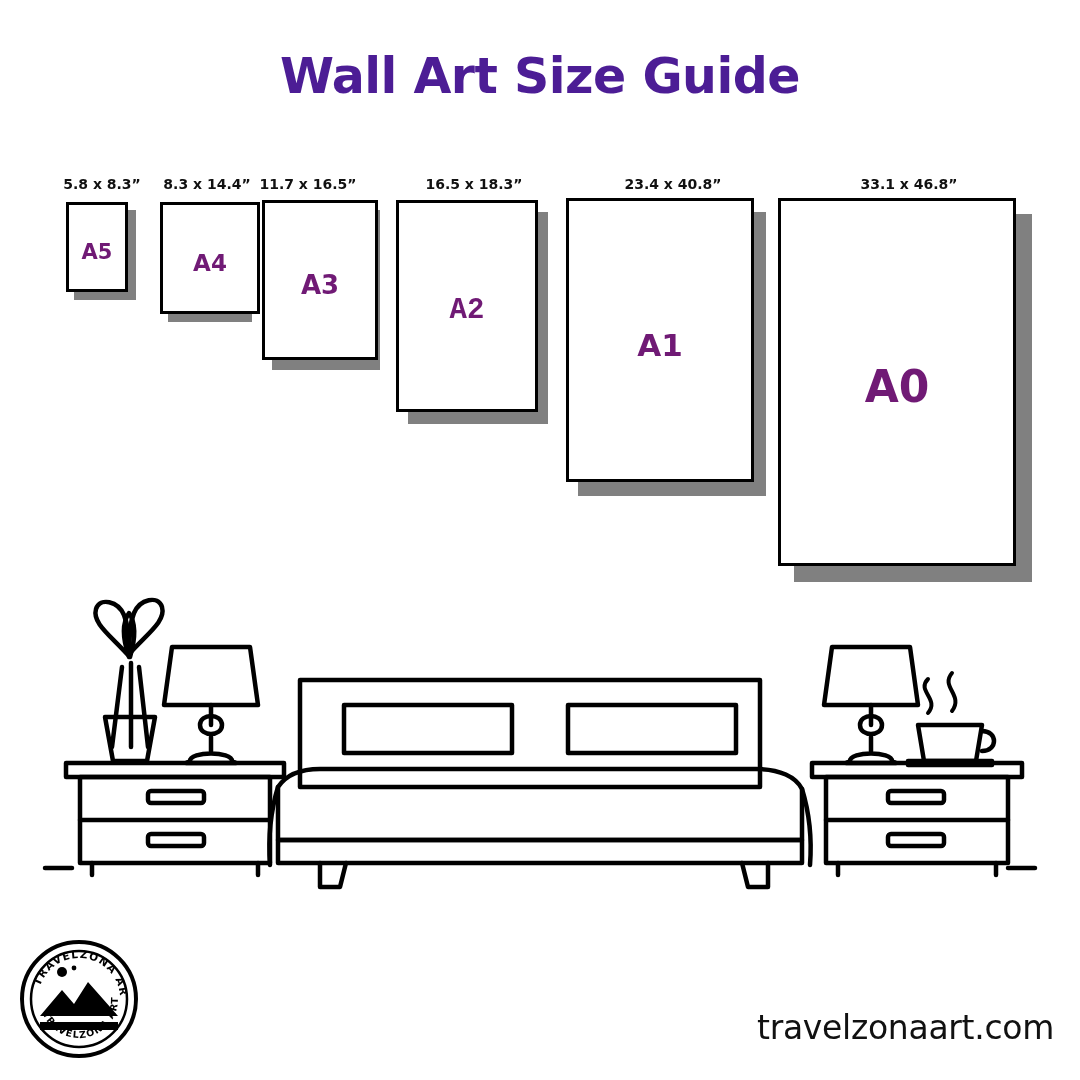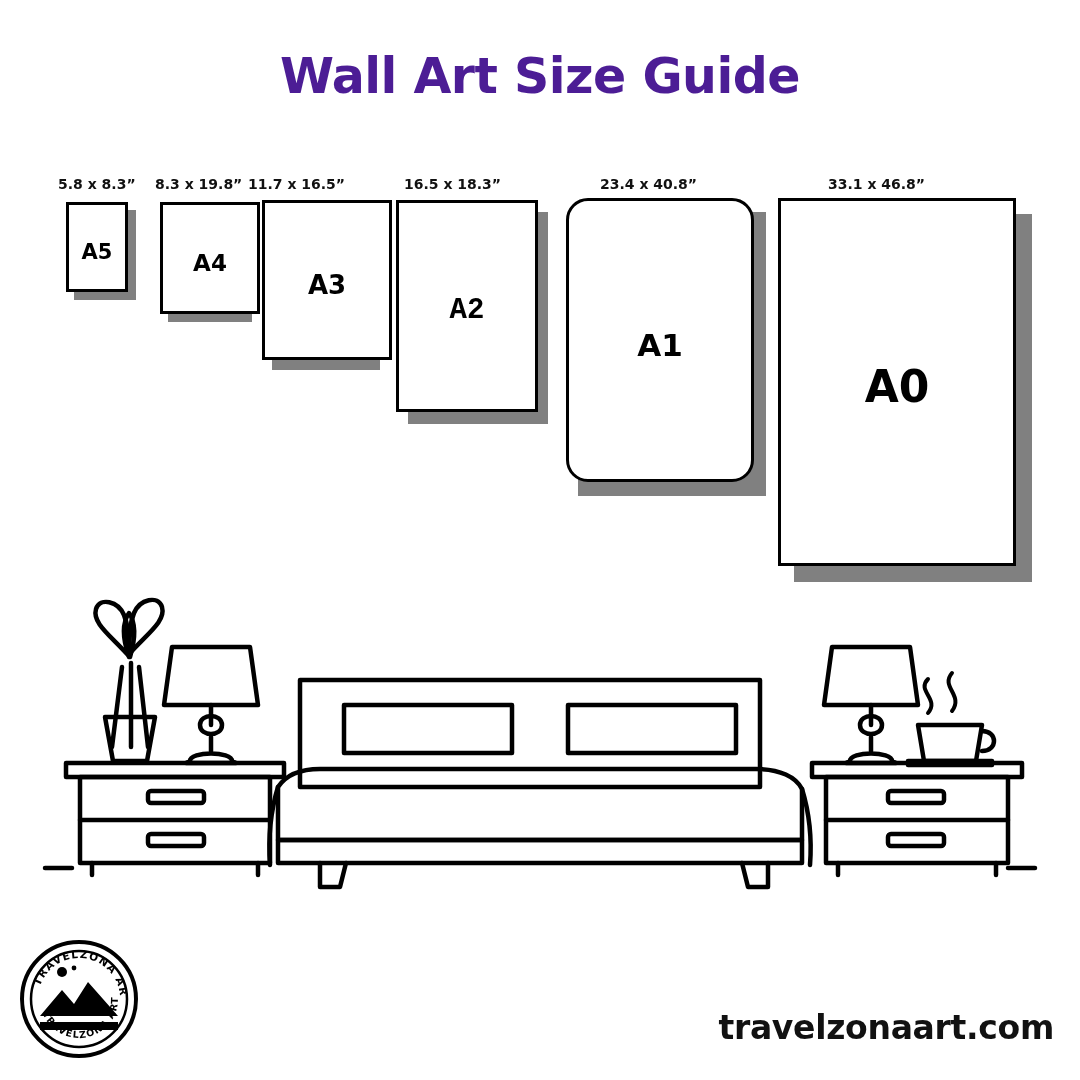--- a/index.html
+++ b/index.html
@@ -38,39 +38,39 @@
   }
   .frame-item {
     position: absolute;
   }
   .frame-caption {
     position: absolute;
     font-size: 14px;
     font-weight: 700;
     color: #111111;
     white-space: nowrap;
-    text-align: left;
+    text-align: center;
   }
   .frame-shadow {
     position: absolute;
     background: #808080;
   }
   .frame-box {
     position: absolute;
     background: #ffffff;
     border: 3px solid #000000;
     box-sizing: border-box;
     display: flex;
     align-items: center;
     justify-content: center;
   }
   .frame-label {
     font-size: 22px;
     font-weight: 700;
-    color: #000000;
+    color: #701a75;
     margin-top: 9px;
   }
 
   
   .scene {
     position: absolute;
     left: 0;
     top: 575px;
     width: 1080px;
     height: 330px;
@@ -82,68 +82,68 @@
     left: 18px;
     top: 938px;
     width: 122px;
     height: 122px;
   }
   .site-url {
     position: absolute;
     right: 26px;
     top: 1008px;
     font-size: 33px;
-    font-weight: 700;
+    font-weight: 400;
     letter-spacing: -0.3px;
     color: #111111;
   }
 </style>
 </head>
 <body>
 
 <div id="page-title">Wall Art Size Guide</div>
 
 <div class="frames">
 
   <div class="frame-item">
     <div class="frame-caption" style="left:58px; top:176px; width:88px;">5.8 x 8.3”</div>
     <div class="frame-shadow" style="left:74px; top:210px; width:62px; height:90px;"></div>
     <div class="frame-box" style="left:66px; top:202px; width:62px; height:90px;">
       <span class="frame-label" style="font-size:21px;">A5</span>
     </div>
   </div>
 
   <div class="frame-item">
-    <div class="frame-caption" style="left:155px; top:176px; width:104px;">8.3 x 19.8”</div>
+    <div class="frame-caption" style="left:155px; top:176px; width:104px;">8.3 x 14.4”</div>
     <div class="frame-shadow" style="left:168px; top:210px; width:84px; height:112px;"></div>
     <div class="frame-box" style="left:160px; top:202px; width:100px; height:112px;">
       <span class="frame-label" style="font-size:23px;">A4</span>
     </div>
   </div>
 
   <div class="frame-item">
     <div class="frame-caption" style="left:248px; top:176px; width:120px;">11.7 x 16.5”</div>
     <div class="frame-shadow" style="left:272px; top:210px; width:108px; height:160px;"></div>
-    <div class="frame-box" style="left:262px; top:200px; width:130px; height:160px;">
+    <div class="frame-box" style="left:262px; top:200px; width:116px; height:160px;">
       <span class="frame-label" style="font-size:26px;">A3</span>
     </div>
   </div>
 
   <div class="frame-item">
     <div class="frame-caption" style="left:404px; top:176px; width:140px;">16.5 x 18.3”</div>
     <div class="frame-shadow" style="left:408px; top:212px; width:140px; height:212px;"></div>
     <div class="frame-box" style="left:396px; top:200px; width:142px; height:212px;">
       <span class="frame-label" style="font-size:29px;font-family:Liberation Mono, monospace;">A2</span>
     </div>
   </div>
 
   <div class="frame-item">
     <div class="frame-caption" style="left:600px; top:176px; width:146px;">23.4 x 40.8”</div>
     <div class="frame-shadow" style="left:578px; top:212px; width:188px; height:284px;"></div>
-    <div class="frame-box" style="left:566px; top:198px; width:188px; height:284px;border-radius:22px;">
+    <div class="frame-box" style="left:566px; top:198px; width:188px; height:284px;">
       <span class="frame-label" style="font-size:31px;">A1</span>
     </div>
   </div>
 
   <div class="frame-item">
     <div class="frame-caption" style="left:828px; top:176px; width:162px;">33.1 x 46.8”</div>
     <div class="frame-shadow" style="left:794px; top:214px; width:238px; height:368px;"></div>
     <div class="frame-box" style="left:778px; top:198px; width:238px; height:368px;">
       <span class="frame-label" style="font-size:44px;">A0</span>
     </div>

